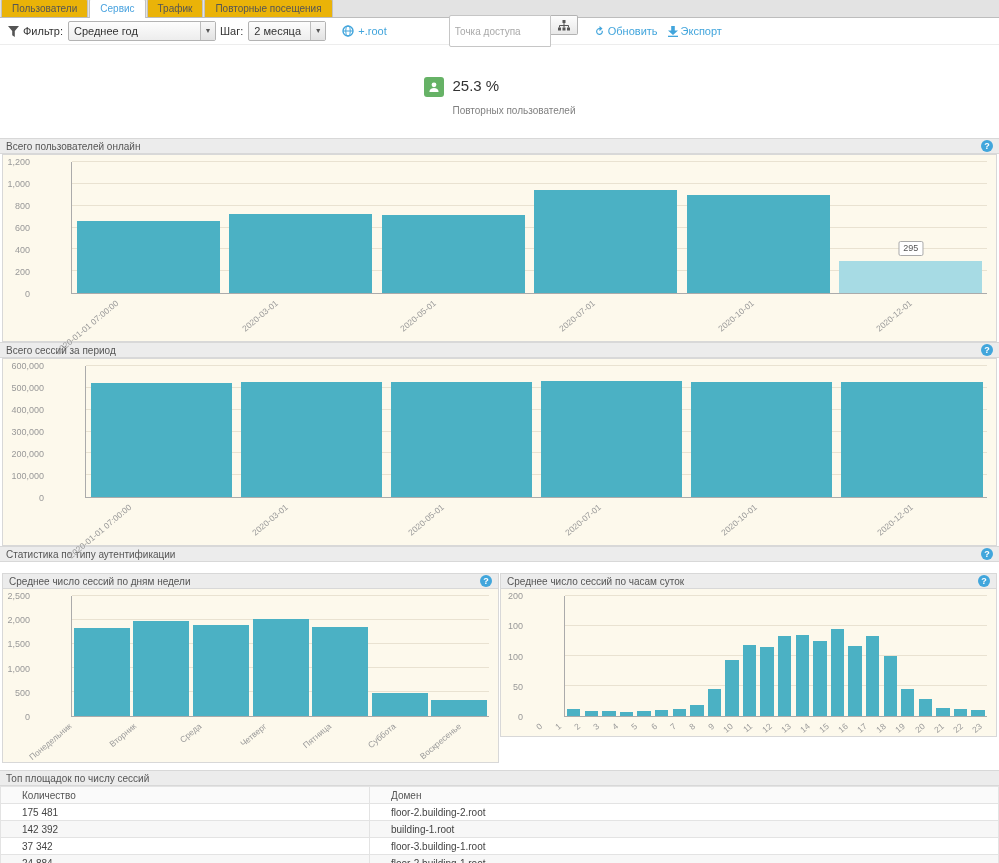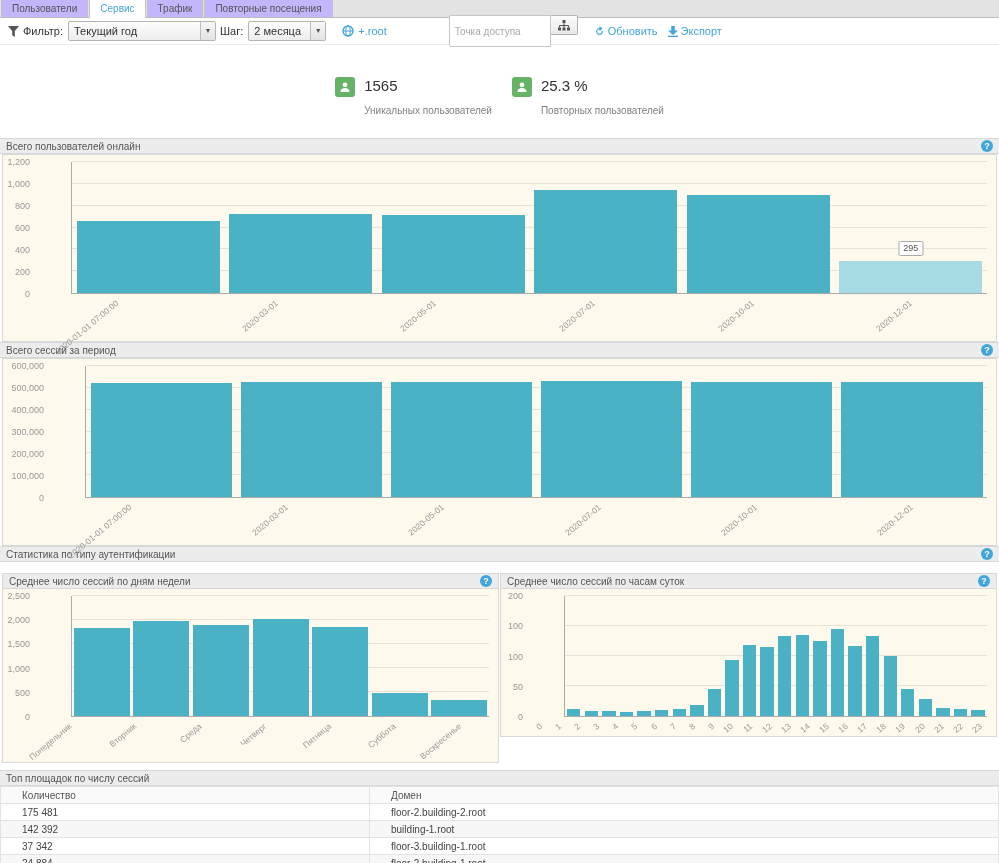--- a/index.html
+++ b/index.html
@@ -6,21 +6,21 @@
   html,body { margin:0; padding:0; }
   body {
     width:999px; height:863px; overflow:hidden;
     font-family:"Liberation Sans", sans-serif;
     background:#fff; color:#333;
   }
   
   .tabbar { height:18px; background:#e3e3e3; border-bottom:1px solid #bdbdbd;
     display:flex; align-items:flex-end; padding-left:1px; }
   .tab { font-size:10px; line-height:13px; padding:2px 10px; margin-right:1px;
-    background:#c4b5fd; color:#555; border:1px solid #c2c2c2; border-bottom:none;
+    background:#eab308; color:#555; border:1px solid #c2c2c2; border-bottom:none;
     border-radius:2px 2px 0 0; cursor:pointer; white-space:nowrap; }
   .tab.active { background:#fff; color:#4aa3df; margin-bottom:-1px; padding-bottom:3px; }
   
   .toolbar { height:27px; display:flex; align-items:center; padding:0 8px;
     border-bottom:1px solid #ededed; font-size:11px; color:#333; background:#fff; }
   .toolbar .lbl { margin:0 5px 0 4px; }
   .sel { display:flex; align-items:center; justify-content:space-between; height:20px;
     border:1px solid #b3b3b3; border-radius:2px; background:linear-gradient(#fdfdfd,#ededed);
     font-size:11px; padding-left:5px; cursor:pointer; }
   .sel-arrow { width:15px; height:18px; border-left:1px solid #bdbdbd; text-align:center;
@@ -105,21 +105,21 @@
   </div>
 
 <div class="toolbar">
   <span style="display:flex;">
     <svg width="11" height="11" viewBox="0 0 11 11">
         <path d="M0 0h11L6.8 5v6L4.2 9.3V5z" fill="#555"></path>
       </svg>
   </span>
   <span class="lbl">Фильтр:</span>
   <div class="sel" style="width:148px;">
-    <span>Текущий год</span>
+    <span>Среднее год</span>
     <span class="sel-arrow">▼</span>
   </div>
   <span class="lbl m-step">Шаг:</span>
   <div class="sel" style="width:78px;">
     <span>2 месяца</span>
     <span class="sel-arrow">▼</span>
   </div>
   <span class="globe">
     <svg width="12" height="12" viewBox="0 0 12 12">
       <circle cx="6" cy="6" r="5" fill="none" stroke="#42a5dc" stroke-width="1.4"></circle>
@@ -155,32 +155,20 @@
       <svg width="10" height="11" viewBox="0 0 10 11">
         <path d="M3.2 0h3.6v4.5H10L5 9 0 4.5h3.2z" fill="#42a5dc"></path>
         <rect x="0" y="9.7" width="10" height="1.3" fill="#42a5dc"></rect>
       </svg>
     </span>
     <span>Экспорт</span>
   </a>
 </div>
 
 <div class="stats-row" id="stats">
-    <div class="stat">
-      <div class="stat-icon">
-        <svg width="12" height="12" viewBox="0 0 12 12">
-          <circle cx="6" cy="3.8" r="2.4" fill="#fff"></circle>
-          <path d="M1.4 11c0-2.6 2.1-4 4.6-4s4.6 1.4 4.6 4z" fill="#fff"></path>
-        </svg>
-      </div>
-      <div>
-        <div class="stat-value">1565</div>
-        <div class="stat-label">Уникальных пользователей</div>
-      </div>
-    </div>
     <div class="stat">
       <div class="stat-icon">
         <svg width="12" height="12" viewBox="0 0 12 12">
           <circle cx="6" cy="3.8" r="2.4" fill="#fff"></circle>
           <path d="M1.4 11c0-2.6 2.1-4 4.6-4s4.6 1.4 4.6 4z" fill="#fff"></path>
         </svg>
       </div>
       <div>
         <div class="stat-value">25.3 %</div>
         <div class="stat-label">Повторных пользователей</div>

